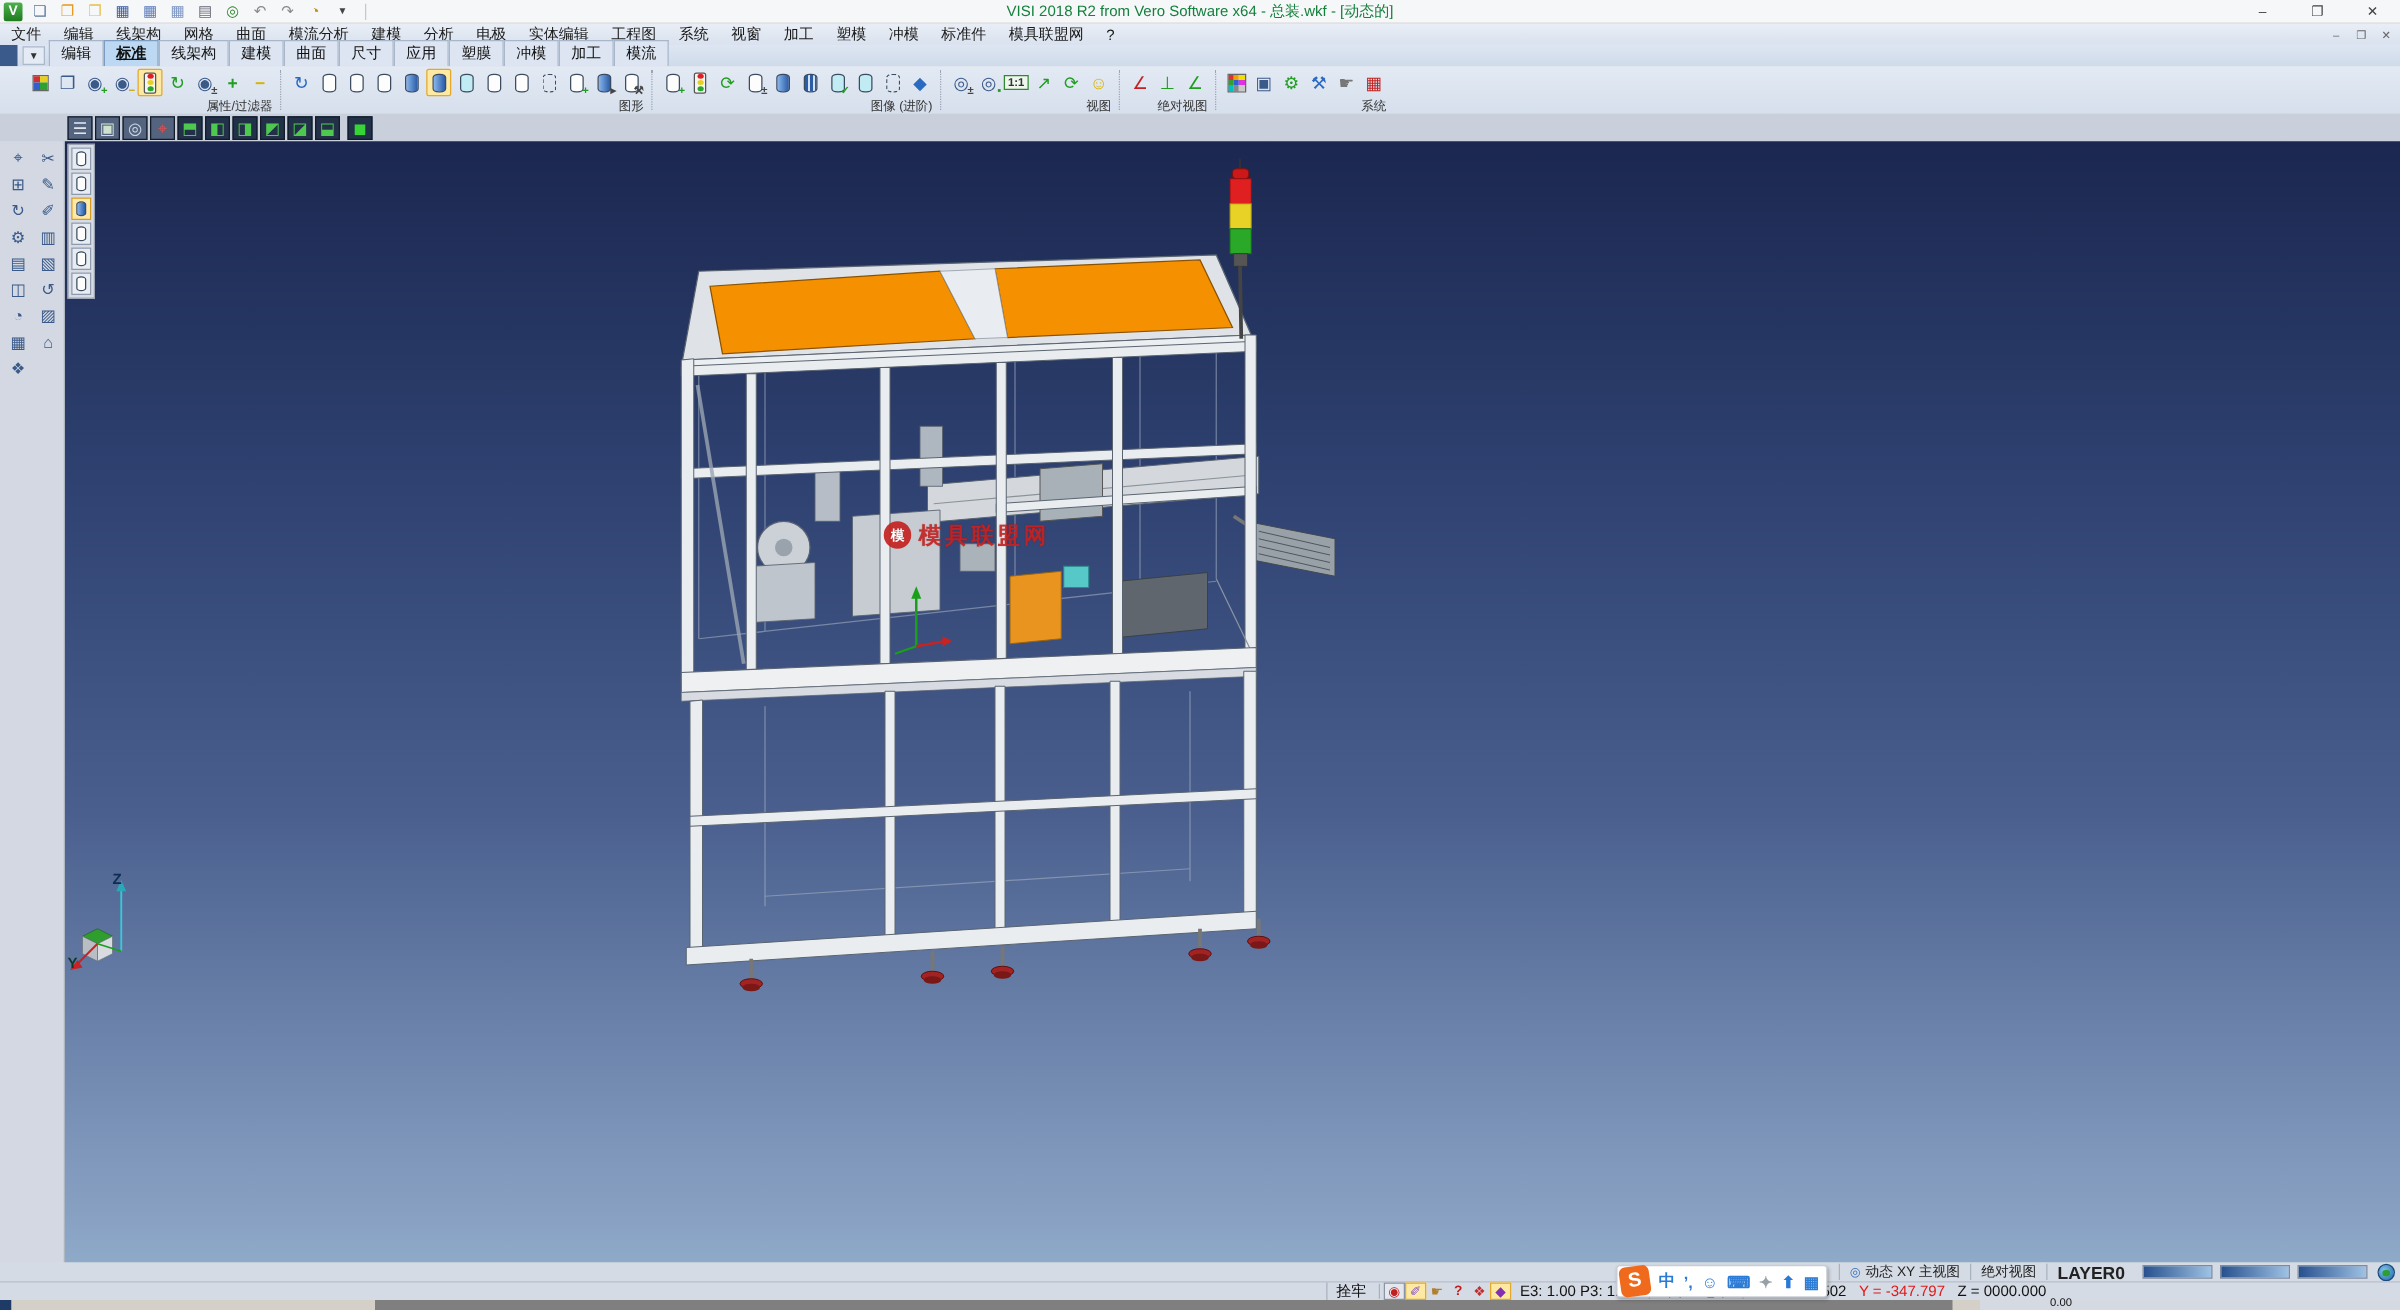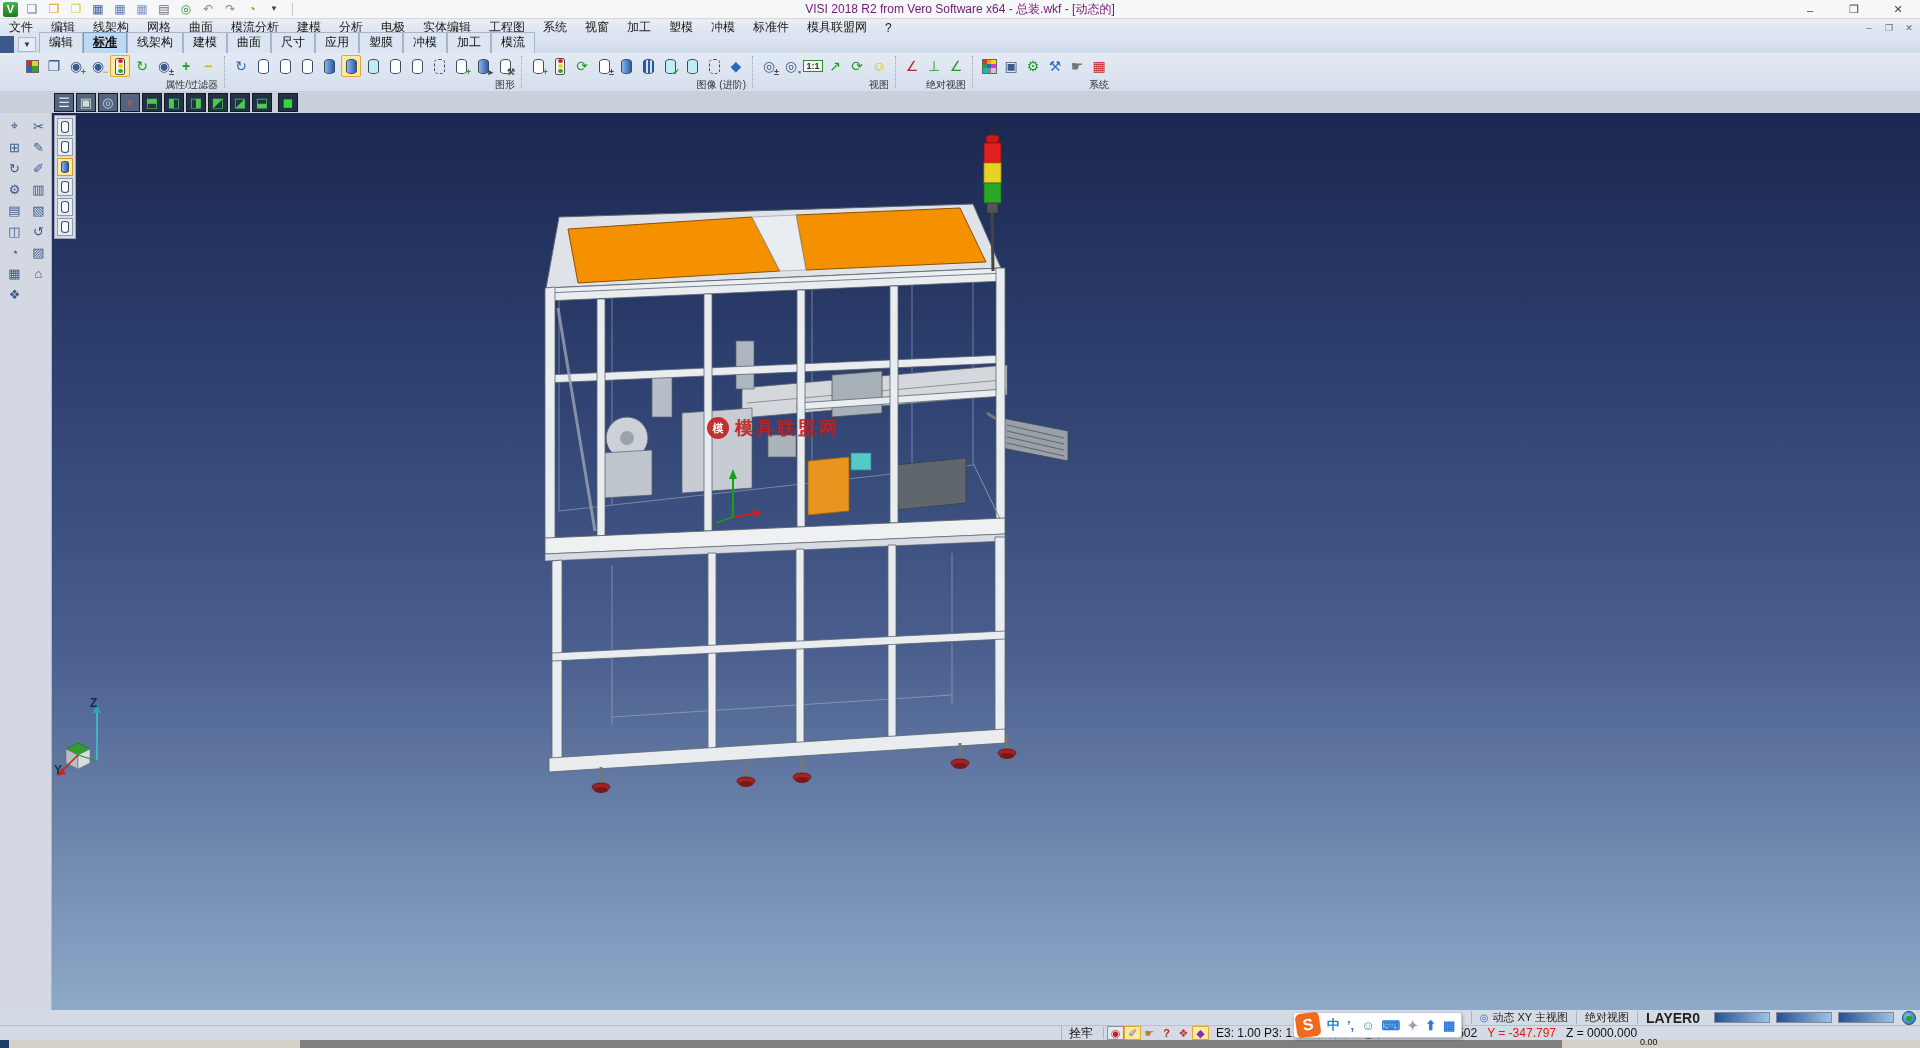--- a/index.html
+++ b/index.html
@@ -5,21 +5,21 @@
   * { margin:0; padding:0; box-sizing:border-box; }
   body { font-family:"Liberation Sans", sans-serif; width:1920px; height:1048px; overflow:hidden; background:#d4d9e2; }
   .app { position:relative; width:1920px; height:1048px; }
 
   
   .titlebar { position:absolute; left:0; top:0; width:1920px; height:19px; background:#f6f7f8; border-bottom:1px solid #d8d8d8; display:flex; align-items:center; }
   .qa { display:flex; align-items:center; gap:6px; padding-left:3px; }
   .qa .qicon { font-size:12px; line-height:14px; width:16px; text-align:center; cursor:default; }
   .vlogo { width:15px; height:15px; background:linear-gradient(#4db24d,#1e7a1e); color:#fff; font-weight:bold; font-size:11px; text-align:center; line-height:15px; border-radius:2px; }
   .qa-sep { width:1px; height:13px; background:#c8c8c8; margin-left:4px; }
-  .title-text { position:absolute; left:0; right:0; text-align:center; font-size:12px; color:#701a75; pointer-events:none; }
+  .title-text { position:absolute; left:0; right:0; text-align:center; font-size:12px; color:#15803d; pointer-events:none; }
   .wcontrols { position:absolute; right:0; top:0; display:flex; height:19px; }
   .wbtn { width:44px; height:19px; font-size:11px; color:#444; display:flex; align-items:center; justify-content:center; }
 
   
   .menubar { position:absolute; left:0; top:19px; width:1920px; height:17px; background:linear-gradient(#e9eef6,#d9e2ee); display:flex; align-items:center; font-size:12px; color:#1a1a1a; }
   .menu-item { padding:1px 9px; cursor:default; }
   .mdi-controls { position:absolute; right:4px; top:0; display:flex; gap:6px; height:17px; align-items:center; color:#666; font-size:9px; }
   .mdi-controls span { width:14px; text-align:center; }
 
   
@@ -89,21 +89,21 @@
   .status-main { position:absolute; left:0; top:1025px; width:1920px; height:15px; background:#d5dbe4; border-top:1px solid #b8c0cc; display:flex; align-items:center; font-size:12px; color:#111; }
   .sm-spacer { width:1062px; height:100%; border-right:1px solid #aab2c0; }
   .sm-item { padding:0 7px; display:flex; align-items:center; gap:3px; }
   .sm-btn { width:17px; height:14px; display:flex; align-items:center; justify-content:center; font-size:11px; border:1px solid transparent; }
   .sm-btn.boxed { border-color:#8a94a4; background:#e4e8ee; }
   .sm-btn.hl { background:#fde9a2; border-color:#e3a82e; }
   .sm-sep { width:1px; height:12px; background:#aab2c0; margin:0 3px; }
   .coords { font-family:"Liberation Sans", sans-serif; display:flex; gap:10px; }
   .coord-y { color:#e01818; }
 
-  .bottom-strip { position:absolute; left:0; top:1040px; width:1920px; height:8px; background:#d4d0c8; }
+  .bottom-strip { position:absolute; left:0; top:1040px; width:1584px; height:8px; background:#d4d0c8; }
   .bs-dark { position:absolute; left:300px; top:0; width:1262px; height:8px; background:#7f7f7f; }
   .bs-val { position:absolute; left:1640px; top:-3px; font-size:9px; color:#111; }
   .bs-corner { position:absolute; left:0; top:0; width:9px; height:8px; background:#1e3a66; }
 
   
   .ime { position:absolute; left:1293px; top:1012px; height:26px; display:flex; align-items:center; background:#fff; border:1px solid #c8ccd4; border-radius:3px; box-shadow:1px 2px 3px rgba(0,0,0,.25); padding:0 6px 0 2px; gap:7px; z-index:30; }
   .ime-logo { width:24px; height:24px; background:#f06a1e; border-radius:5px; color:#fff; font-weight:bold; font-size:16px; display:flex; align-items:center; justify-content:center; transform:rotate(-8deg); }
   .ime-ic { color:#2b7bd6; font-size:13px; font-weight:bold; }
   .ime-ic.gray { color:#9aa0a8; }
 </style>

